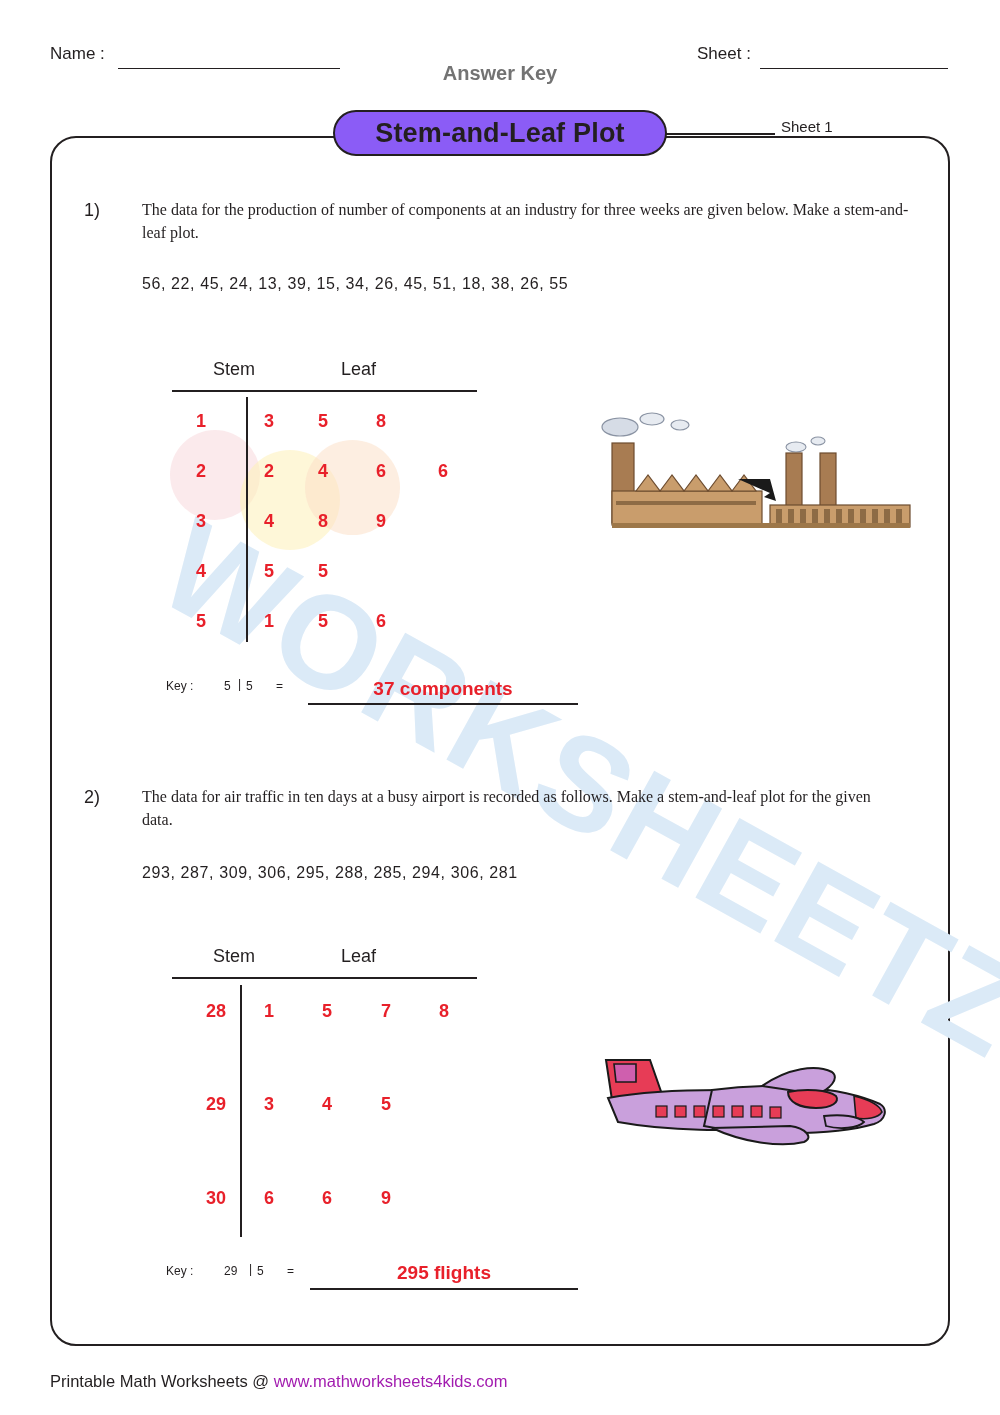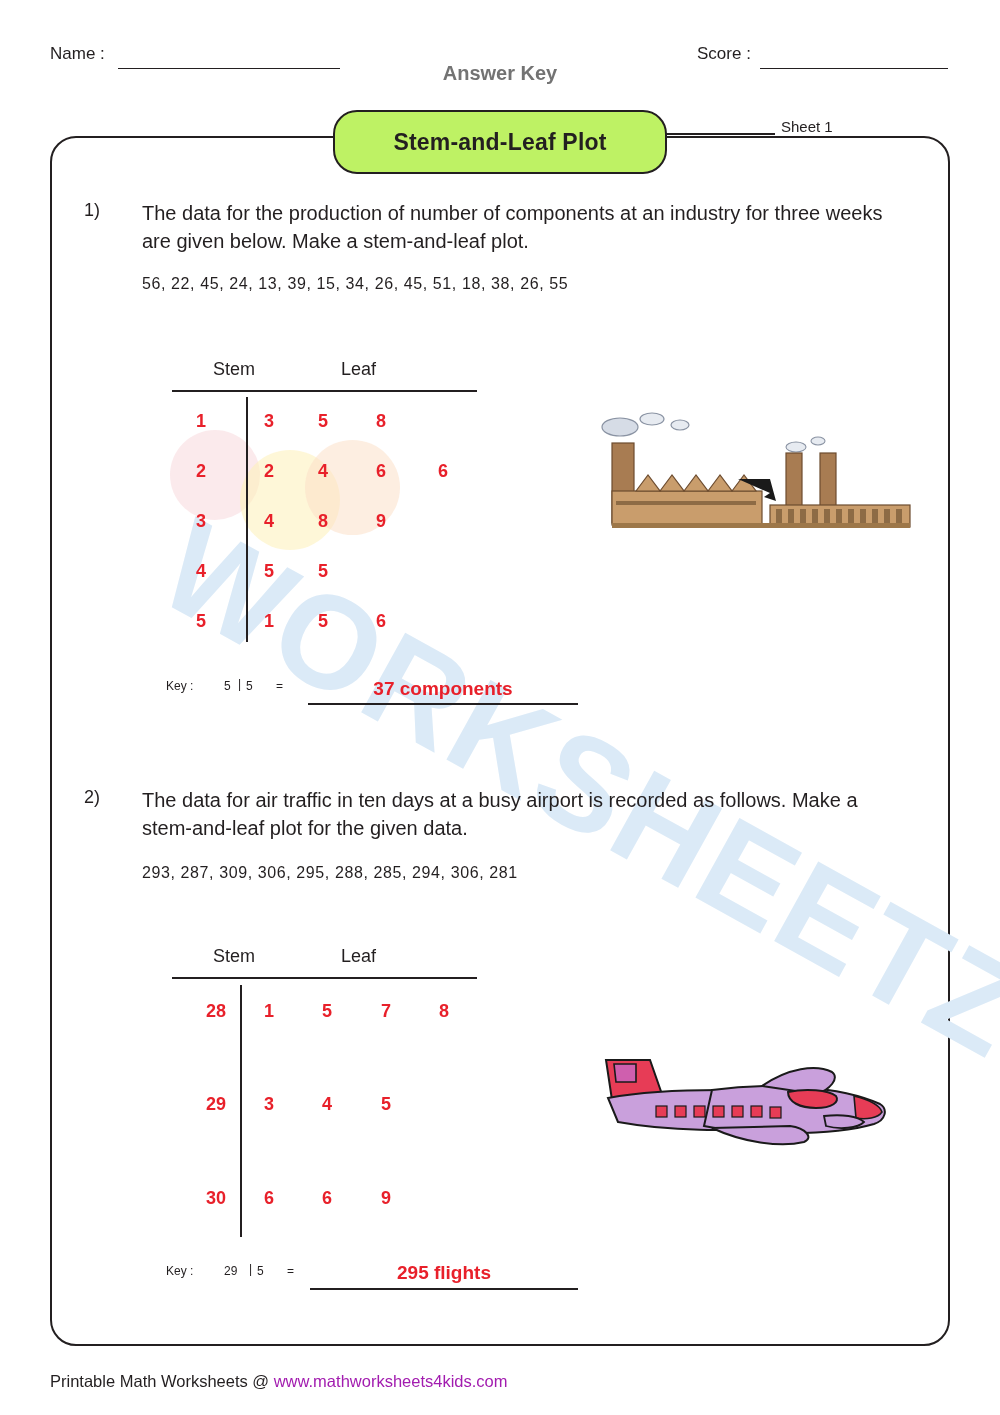--- a/index.html
+++ b/index.html
@@ -64,29 +64,29 @@
     border: 2px solid #231f20;
     border-radius: 26px;
     box-sizing: border-box;
     background: transparent;
   }
   .title-pill {
     position: absolute;
     left: 333px;
     top: 110px;
     width: 334px;
-    height: 64px;
+    height: 46px;
     border: 2px solid #231f20;
     border-radius: 24px;
-    background: #bef264;
+    background: #8b5cf6;
     box-sizing: border-box;
     display: flex;
     align-items: center;
     justify-content: center;
-    font-size: 23px;
+    font-size: 27px;
     font-weight: bold;
     letter-spacing: 0.2px;
     z-index: 3;
   }
   .title-connector {
     position: absolute;
     left: 660px;
     top: 133px;
     width: 115px;
     height: 2px;
@@ -132,23 +132,24 @@
   }
   .wm-b1 { left: 20px;  top: 10px;  width: 90px;  height: 90px;  background: #f7d9dc; }
   .wm-b2 { left: 90px;  top: 30px;  width: 100px; height: 100px; background: #fdf0b8; }
   .wm-b3 { left: 155px; top: 20px;  width: 95px;  height: 95px;  background: #fbe0c8; }
   .q-num {
     position: absolute;
     font-size: 18px;
   }
   .q-text {
     position: absolute;
-    font-size: 20px;
+    font-size: 16px;
     line-height: 1.42;
     width: 770px;
+    font-family: Liberation Serif, serif;
   }
   .q-data {
     position: absolute;
     font-size: 16px;
     letter-spacing: 0.6px;
   }
 
   
   .sl {
     position: absolute;
@@ -214,21 +215,21 @@
 
   
   .illus { position: absolute; z-index: 2; }
 </style>
 </head>
 <body>
 
 <div class="name-label">Name :</div>
 <div class="name-line"></div>
 
-<div class="score-label">Score :</div>
+<div class="score-label">Sheet :</div>
 <div class="score-line"></div>
 
 <div class="answer-key">Answer Key</div>
 
 <div class="title-connector"></div>
 <div class="sheet-no">Sheet 1</div>
 <div class="title-pill">Stem-and-Leaf Plot</div>
 
 <div class="sheet-box"></div>
 

